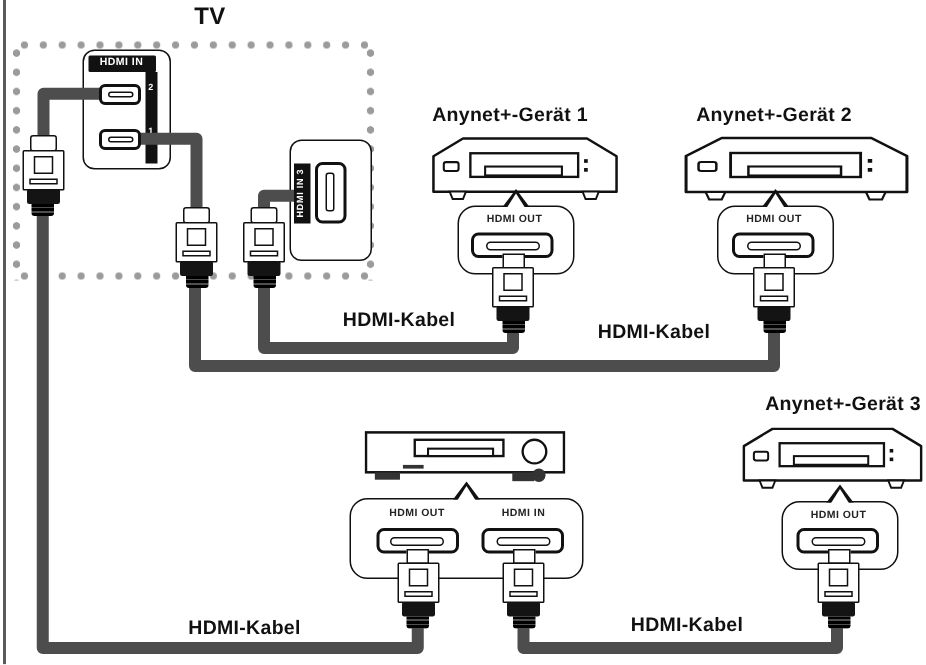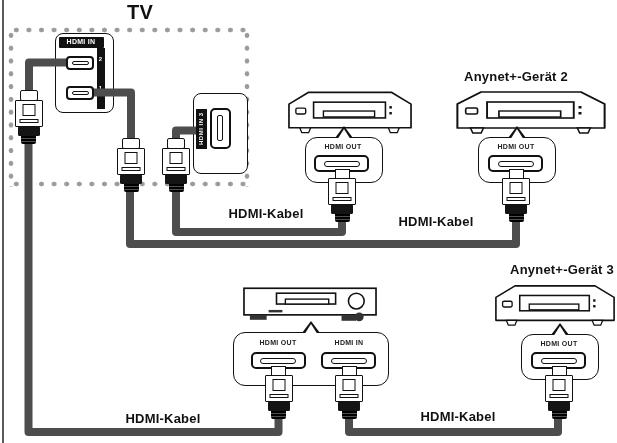--- a/index.html
+++ b/index.html
@@ -10,21 +10,21 @@
   
   .dots-h{position:absolute;height:6px;z-index:1;
     background-image:radial-gradient(circle,#9b9b9b 2.2px,transparent 2.7px);
     background-size:12.6px 6px;background-repeat:repeat-x;background-position:2px center;}
   .dots-v{position:absolute;width:6px;z-index:1;
     background-image:radial-gradient(circle,#9b9b9b 2.2px,transparent 2.7px);
     background-size:6px 12.8px;background-repeat:repeat-y;background-position:center 2px;}
   
   .lbl{position:absolute;transform:translate(-50%,-50%);font-weight:bold;font-size:13px;
        color:#111;white-space:nowrap;z-index:6;letter-spacing:.2px;}
-  .tvlbl{font-size:20px;}
+  .tvlbl{font-size:16px;}
   
   .panel{position:absolute;background:#fff;border:1.7px solid #111;border-radius:8px;z-index:2;}
   .blackbar{position:absolute;background:#111;color:#fff;font-weight:bold;z-index:2;}
   .hdr{font-size:7px;line-height:10.5px;text-align:center;letter-spacing:.3px;border-radius:1px;}
   .strip-num{position:absolute;left:0;width:100%;text-align:center;font-size:6px;color:#fff;font-weight:bold;}
   .vtext{writing-mode:vertical-rl;transform:rotate(180deg);font-size:6px;line-height:11px;
          text-align:center;letter-spacing:.5px;z-index:4;}
   
   .portt{position:absolute;width:24px;height:9.5px;background:#fff;border:2.2px solid #111;border-radius:4px;z-index:4;}
   .portt .slot{position:absolute;inset:0;margin:auto;width:15px;height:2.5px;border:1.4px solid #111;border-radius:2px;background:#fff;}
@@ -116,20 +116,21 @@
   <div class="conn" style="left:159px;top:138px">
     <div class="tip"></div>
     <div class="body">
         <div class="win"></div>
         <div class="bar"></div>
       </div>
     <div class="tail"></div>
     <div class="end"></div>
   </div>
 
+  <div class="lbl" style="left:340px;top:76px">Anynet+-Gerät 1</div>
   <svg class="dev" style="left:287px;top:90px" width="126" height="46" viewBox="0 0 128 46">
     <path d="M22 2 H106 L126 14 V38 H2 V14 Z" fill="#fff" stroke="#111" stroke-width="1.7" stroke-linejoin="round"></path>
     <rect x="9" y="18" width="10" height="6" rx="1.5" fill="#fff" stroke="#111" stroke-width="1.4"></rect>
     <rect x="27" y="12" width="73" height="16" fill="#fff" stroke="#111" stroke-width="1.6"></rect>
     <rect x="37" y="21" width="52" height="6" fill="#fff" stroke="#111" stroke-width="1.4"></rect>
     <rect x="104" y="16" width="2.5" height="2.5" fill="#111"></rect>
       <rect x="104" y="22" width="2.5" height="2.5" fill="#111"></rect>
     <path d="M13 38 h11 l-2 5 h-7 Z" fill="#fff" stroke="#111" stroke-width="1.3"></path>
     <path d="M103 38 h11 l-2 5 h-7 Z" fill="#fff" stroke="#111" stroke-width="1.3"></path>
   </svg>

